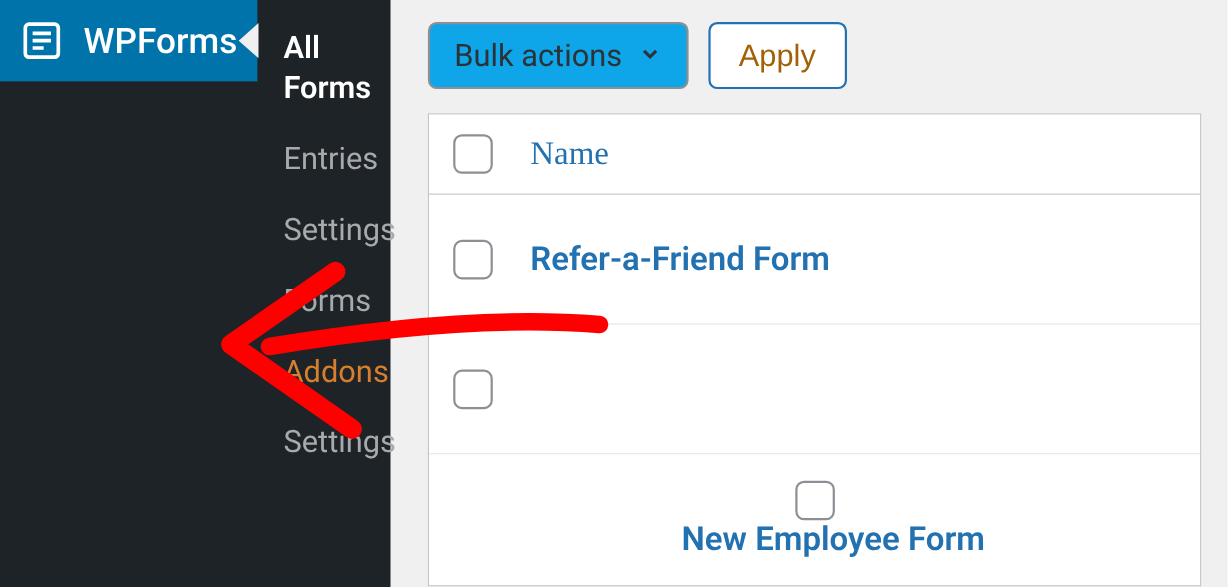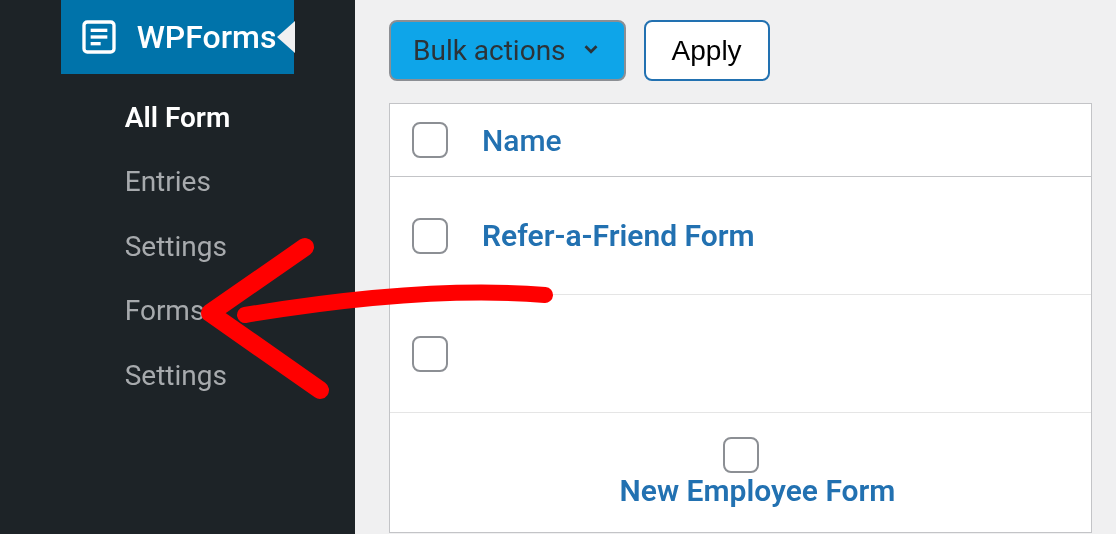--- a/index.html
+++ b/index.html
@@ -8,23 +8,22 @@
       background: #f0f0f1;
       width: 1116px;
       height: 534px;
       overflow: hidden;
       display: flex;
     }
     .sidebar {
       width: 355px;
       background: #1d2327;
       display: flex;
-      flex-direction: column;
+      flex-direction: row;
       flex-shrink: 0;
-      align-items: center;
     }
     .sidebar-header {
       background: #0073aa;
       color: #fff;
       display: flex;
       align-items: center;
       padding: 15px 18px;
       font-size: 32px;
       font-weight: 500;
       position: relative;
@@ -82,35 +81,36 @@
       align-items: center;
       gap: 14px;
       cursor: pointer;
     }
     .bulk-select .chev {
       display: inline-block;
     }
     .apply-btn {
       border: 2px solid #2271b1;
       background: #fff;
-      color: #000000;
+      color: #a16207;
       border-radius: 8px;
       padding: 10px 26px;
       font-size: 28px;
       cursor: pointer;
     }
     .table {
       border: 1px solid #c3c4c7;
       background: #fff;
     }
     .table-header {
       display: flex;
       align-items: center;
       padding: 18px 22px;
       border-bottom: 1px solid #c3c4c7;
+      font-family: Liberation Serif, serif;
     }
     .table-row {
       display: flex;
       align-items: center;
       padding: 24px 22px;
       border-bottom: 1px solid #e5e5e5;
       min-height: 118px;
       text-align: center;
     }
     .table-row:last-child { border-bottom: none; flex-direction: column; }
@@ -152,24 +152,25 @@
   <div class="sidebar-header">
     <svg width="40" height="40" viewBox="0 0 24 24" fill="none" stroke="#fff" stroke-width="2">
       <rect x="3" y="3" width="18" height="18" rx="2"></rect>
       <line x1="7" y1="8" x2="17" y2="8"></line>
       <line x1="7" y1="12" x2="17" y2="12"></line>
       <line x1="7" y1="16" x2="13" y2="16"></line>
     </svg>
     <span>WPForms</span>
   </div>
   <ul class="sidebar-menu">
-    <li class="active"><span>All Form</span></li>
+    <li class="active"><span>All Forms</span></li>
     <li><span>Entries</span></li>
     <li><span>Settings</span></li>
     <li><span>Forms</span></li>
+    <li class="highlight"><span>Addons</span></li>
     <li><span>Settings</span></li>
   </ul>
 </div>
 
 <div class="main">
   <div class="toolbar">
     <div class="bulk-select">
       <span>Bulk actions</span>
       <span class="chev">
         <svg width="22" height="22" viewBox="0 0 24 24" fill="none" stroke="#2c3338" stroke-width="3">

